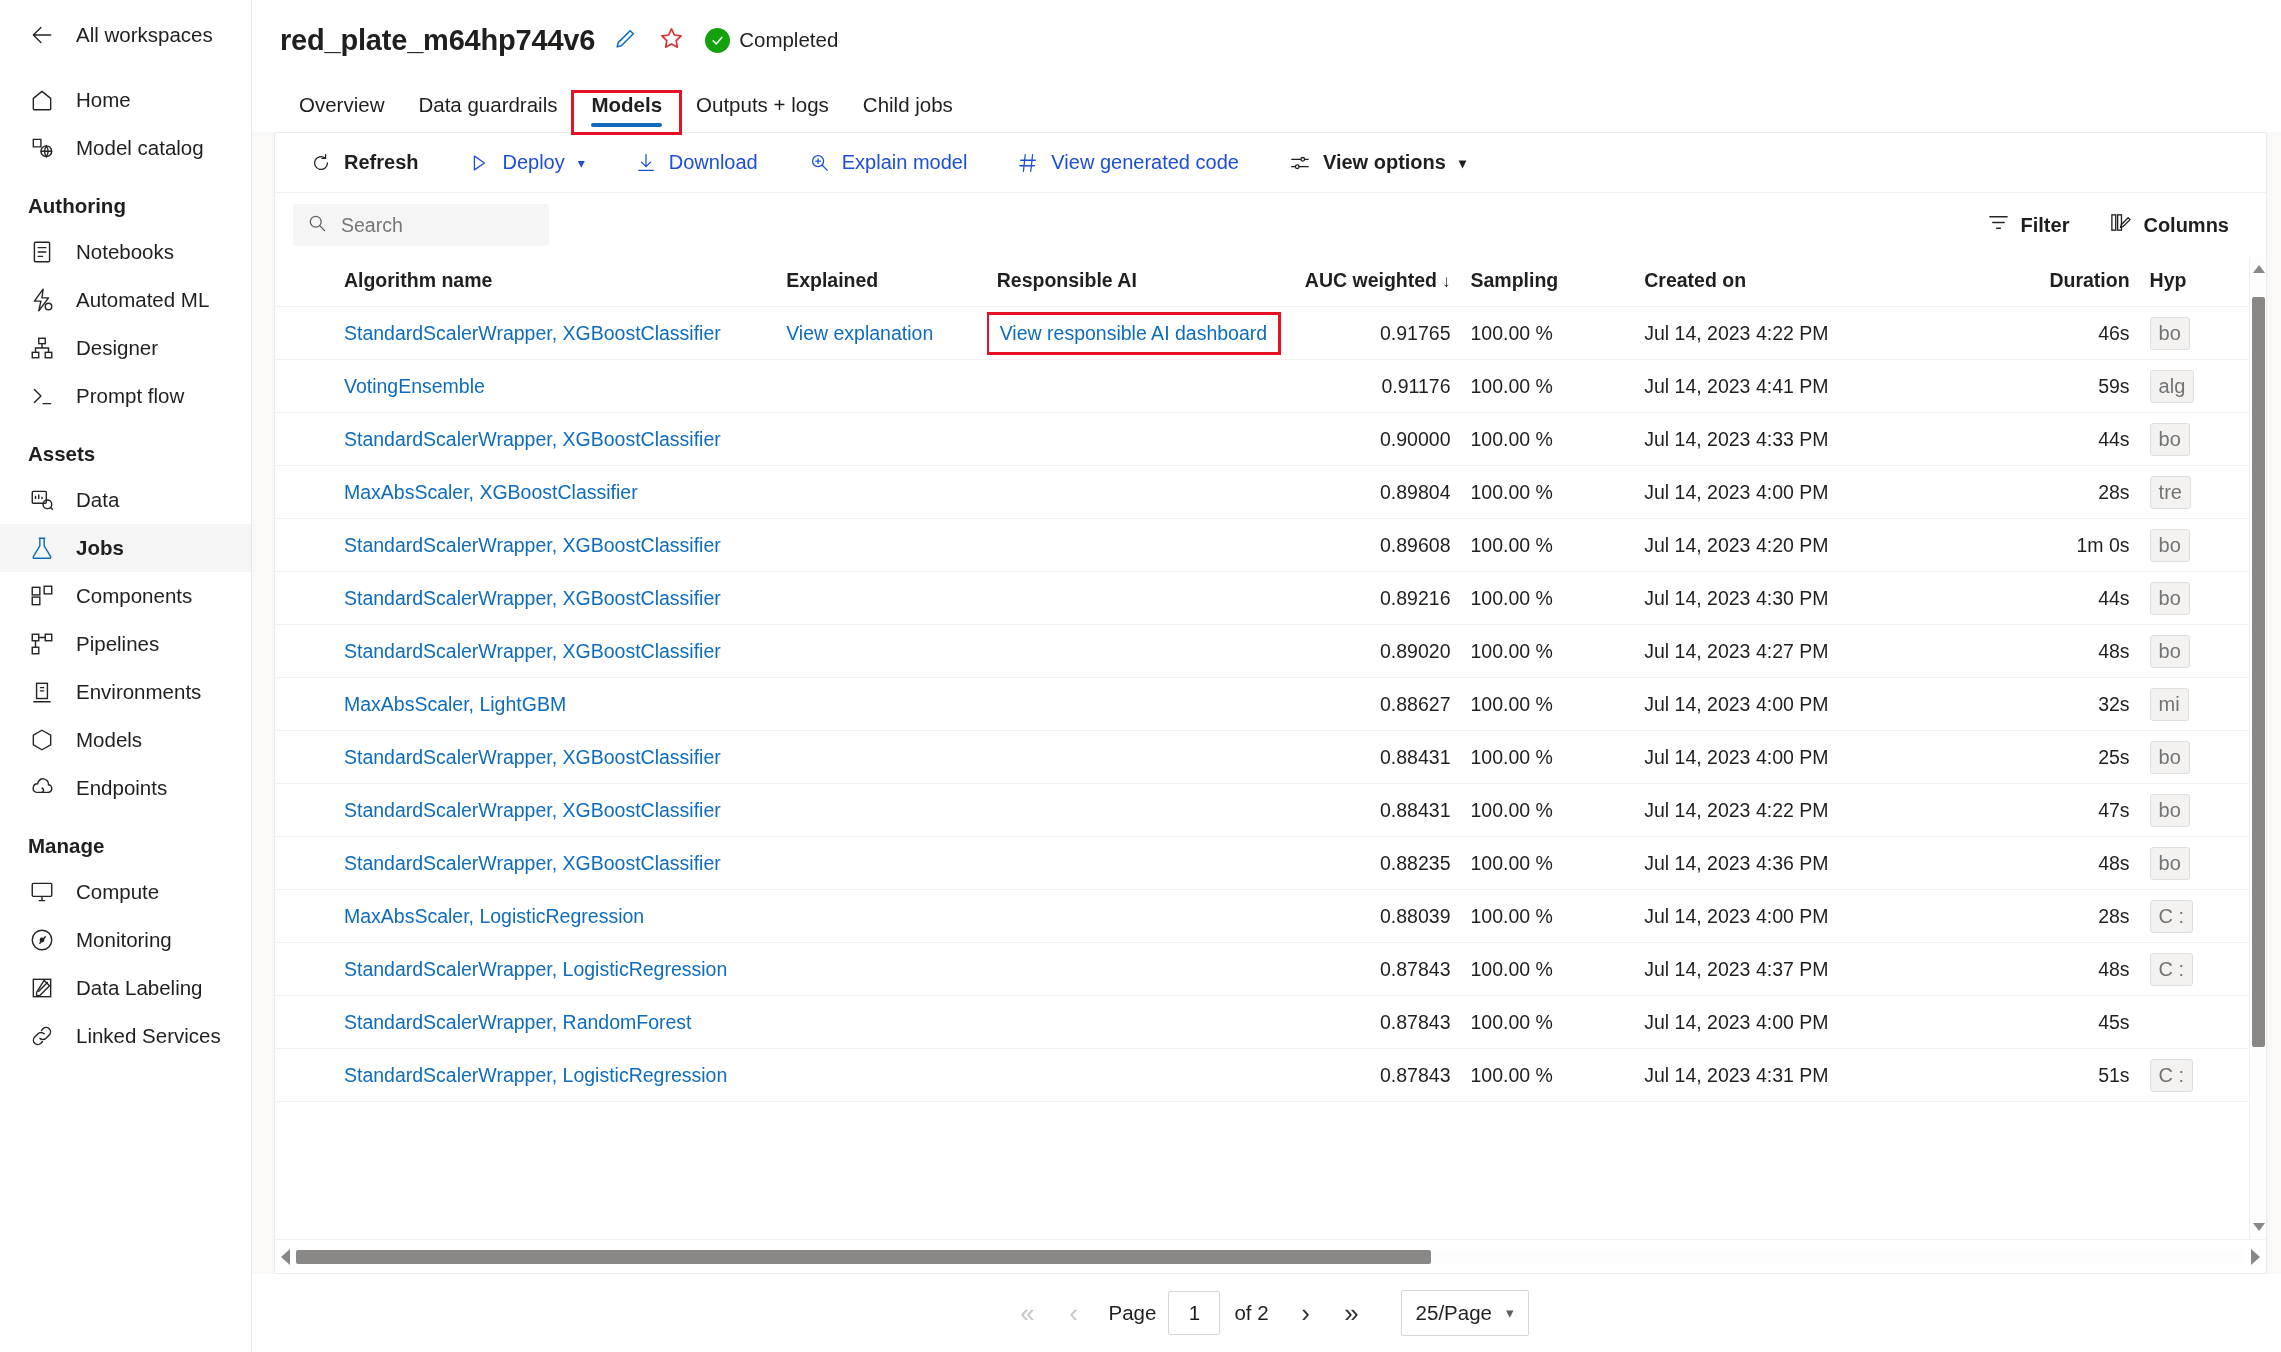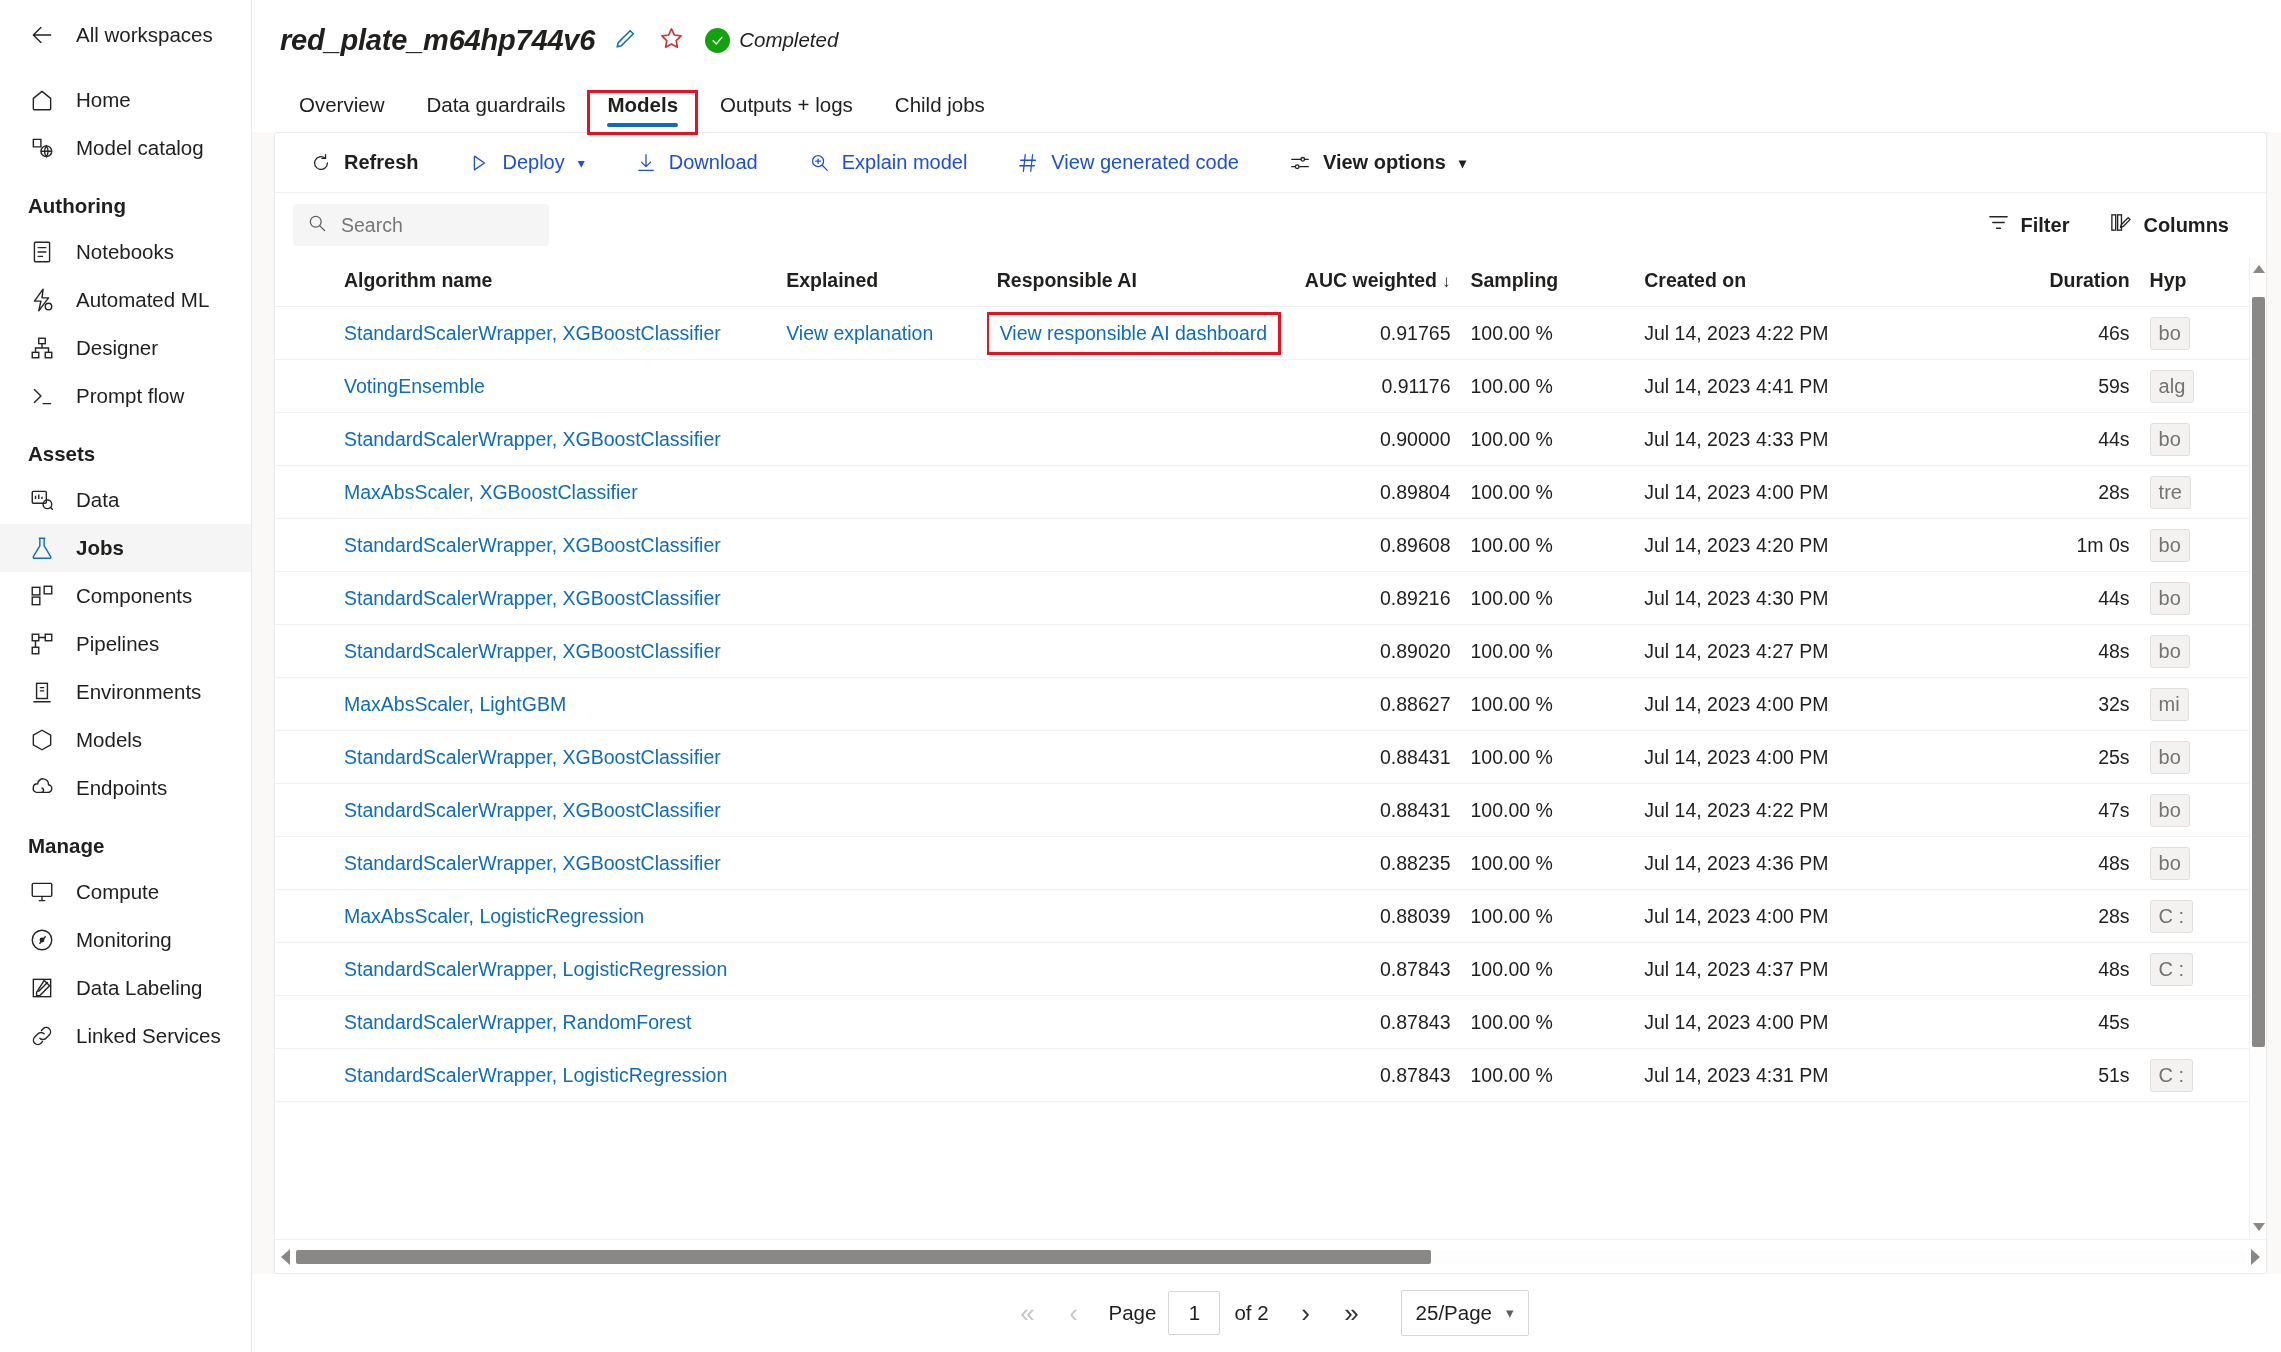--- a/index.html
+++ b/index.html
@@ -45,35 +45,35 @@
   
   .main {
     flex: 1; height: 1352px; position: relative;
     background: #faf9f8;
     display: flex; flex-direction: column;
     overflow: hidden;
   }
   .page-head { background: #ffffff; padding: 0 0 0 28px; }
   .title-row {
     display: flex; align-items: center; gap: 14px;
-    height: 74px; padding-top: 6px; font-style: italic;
+    height: 74px; padding-top: 6px;
   }
   .page-title { font-size: 29px; font-weight: 700; color: #201f1e; letter-spacing: -0.2px; }
   .icon-btn { width: 32px; height: 32px; display:flex; align-items:center; justify-content:center; cursor:pointer; }
   .pencil svg { width: 25px; height: 25px; fill: none; stroke: #0f6cbd; stroke-width: 1.5; }
   .star svg { width: 27px; height: 27px; fill: none; stroke: #d13438; stroke-width: 1.5; }
   .status { display: flex; align-items: center; gap: 9px; margin-left: 4px; }
   .status .check {
     width: 25px; height: 25px; border-radius: 50%;
     background: #13a10e; display: flex; align-items: center; justify-content: center;
   }
   .status .check svg { width: 15px; height: 15px; stroke: #fff; stroke-width: 2.4; fill: none; }
   .status-text { font-size: 20.5px; color: #201f1e; }
 
-  .tabs { display: flex; align-items: flex-end; height: 58px; padding-left: 2px; gap: 8px; }
+  .tabs { display: flex; align-items: flex-end; height: 58px; padding-left: 2px; gap: 0; }
   .tab {
     position: relative; font-size: 20.5px; color: #201f1e;
     padding: 0 17px 15px 17px; cursor: pointer; white-space: nowrap;
   }
   .tab.active { font-weight: 700; }
   .tab.active::after {
     content: ""; position: absolute; left: 17px; right: 17px; bottom: 5px;
     height: 4px; background: #0f6cbd; border-radius: 2px;
   }
   .tab.highlight {

